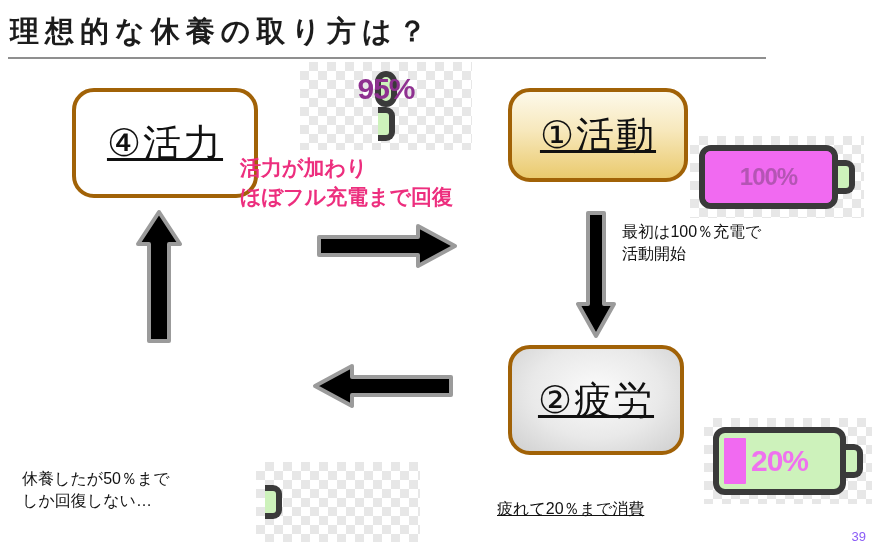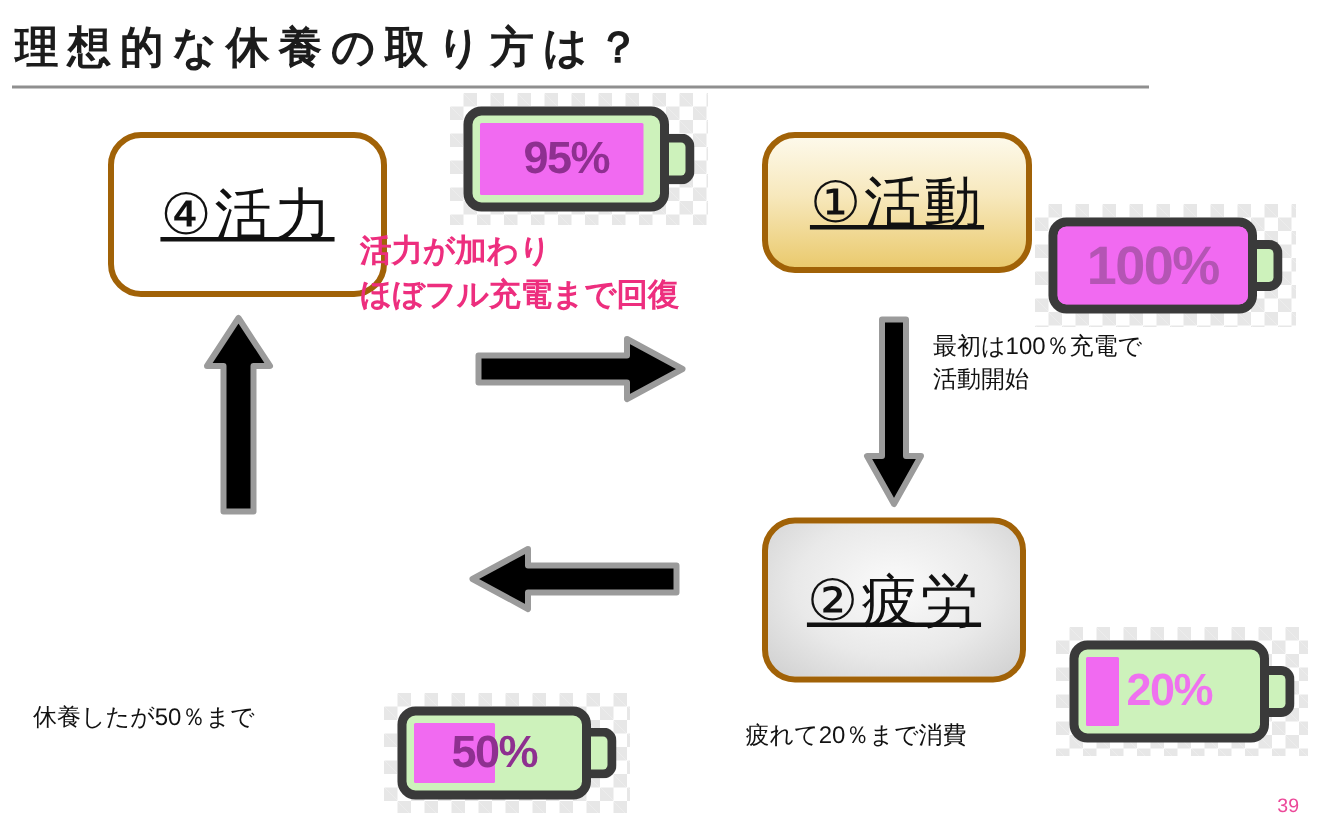--- a/index.html
+++ b/index.html
@@ -21,39 +21,39 @@
   .box-activity { left:508px; top:88px; width:180px; height:94px;
     background:linear-gradient(to bottom, #fdf9ea 0%, #f7e8bc 45%, #eaca6e 100%); }
   .box-fatigue  { left:508px; top:345px; width:176px; height:110px;
     background:radial-gradient(ellipse at 50% 42%, #fbfbfb 0%, #e9e9e9 55%, #cfcfcf 100%); }
   .box-rest     { left:72px; top:348px; width:186px; height:110px;
     background:radial-gradient(ellipse at 50% 42%, #eeb3af 0%, #e0918d 55%, #cc6965 100%); }
 
   
   .note { position:absolute; font-size:16px; color:#121212; line-height:1.38; }
   .note-pink { position:absolute; font-size:21px; font-weight:bold; color:#ed2e7e; line-height:1.4; }
-  .page-number { position:absolute; right:14px; bottom:6px; font-size:13px; color:#ec4899;margin-left:48px; }
+  .page-number { position:absolute; right:14px; bottom:6px; font-size:13px; color:#8b5cf6;margin-left:48px; }
 
   
   .battery { position:absolute; display:flex; align-items:center; padding:9px;
     background-color:#ffffff;
     background-image:
       linear-gradient(45deg,#e7e7e7 25%,transparent 25%,transparent 75%,#e7e7e7 75%),
       linear-gradient(45deg,#e7e7e7 25%,transparent 25%,transparent 75%,#e7e7e7 75%);
     background-size:18px 18px; background-position:0 0,9px 9px; }
   .bat-body { position:relative; flex:1; height:100%; border:6px solid #3a3a3a; border-radius:12px;
               background:#cdf2bb; padding:5px; display:flex; align-items:stretch; }
   .bat-fill { background:#f16af1; border-radius:1px; }
   .bat-label { position:absolute; inset:0; display:flex; align-items:center; justify-content:center;
                font-weight:bold; font-size:30px; letter-spacing:-1px; }
   .bat-terminal { width:17px; height:34px; border:6px solid #3a3a3a; border-left:none;
                   border-radius:0 9px 9px 0; background:#cdf2bb; }
   .battery.full .bat-body { padding:0; background:#f16af1; overflow:hidden; }
   .lbl-dark { color:#8e3090; }
-  .lbl-mid  { color:#b455b4; font-size:36px; }
+  .lbl-mid  { color:#b455b4; font-size:24px; }
   .lbl-light{ color:#ef72ef; }
 
   
   .arrow { position:absolute; }
   .arrow polygon { fill:#000000; stroke:#9b9b9b; stroke-width:4; stroke-linejoin:round; }
 </style>
 </head>
 <body>
 
 <div class="slide">
@@ -64,21 +64,21 @@
   <div class="cycle-box box-vitality">
     <span>④活力</span>
   </div>
   <div class="cycle-box box-activity">
     <span>①活動</span>
   </div>
   <div class="cycle-box box-fatigue">
     <span>②疲労</span>
   </div>
 
-  <div class="battery" style="left:300px; top:62px; width:172px; height:88px;">
+  <div class="battery" style="left:300px; top:62px; width:172px; height:88px;flex-direction:column;">
     <div class="bat-body">
       <div class="bat-fill" style="width: 95%;"></div>
       <span class="bat-label lbl-dark">95%</span>
     </div>
     <div class="bat-terminal"></div>
   </div>
 
   <div class="battery full" style="left:690px; top:136px; width:174px; height:82px;">
     <div class="bat-body">
       <div class="bat-fill" style="width: 100%;"></div>
@@ -89,24 +89,20 @@
 
   <div class="battery" style="left:704px; top:418px; width:168px; height:86px;">
     <div class="bat-body">
       <div class="bat-fill" style="width: 20%;"></div>
       <span class="bat-label lbl-light">20%</span>
     </div>
     <div class="bat-terminal"></div>
   </div>
 
   <div class="battery" style="left:256px; top:462px; width:164px; height:80px;">
-    <div class="bat-body">
-      <div class="bat-fill" style="width: 50%;"></div>
-      <span class="bat-label lbl-dark">50%</span>
-    </div>
     <div class="bat-terminal"></div>
   </div>
 
   <svg class="arrow" style="left:315px; top:222px;" width="145" height="48" viewBox="0 0 145 48">
     <polygon points="4,15 103,15 103,4 140,24 103,44 103,33 4,33"></polygon>
   </svg>
   <svg class="arrow" style="left:575px; top:210px;" width="42" height="130" viewBox="0 0 42 130">
     <polygon points="13,3 29,3 29,94 39,94 21,126 3,94 13,94"></polygon>
   </svg>
   <svg class="arrow" style="left:310px; top:362px;" width="145" height="48" viewBox="0 0 145 48">
@@ -121,19 +117,20 @@
     <div>ほぼフル充電まで回復</div>
   </div>
 
   <div class="note" style="left:622px; top:221px;">
     <div>最初は100％充電で</div>
     <div>活動開始</div>
   </div>
 
   <div class="note" style="left:22px; top:468px;">
     <div>休養したが50％まで</div>
+    <div>しか回復しない…</div>
   </div>
 
-  <div class="note" style="left:497px; top:480px;">疲れて20％まで消費</div>
+  <div class="note" style="left:497px; top:498px;text-decoration:underline;">疲れて20％まで消費</div>
 
   <div class="page-number">39</div>
 
 </div>
 
 </body></html>

